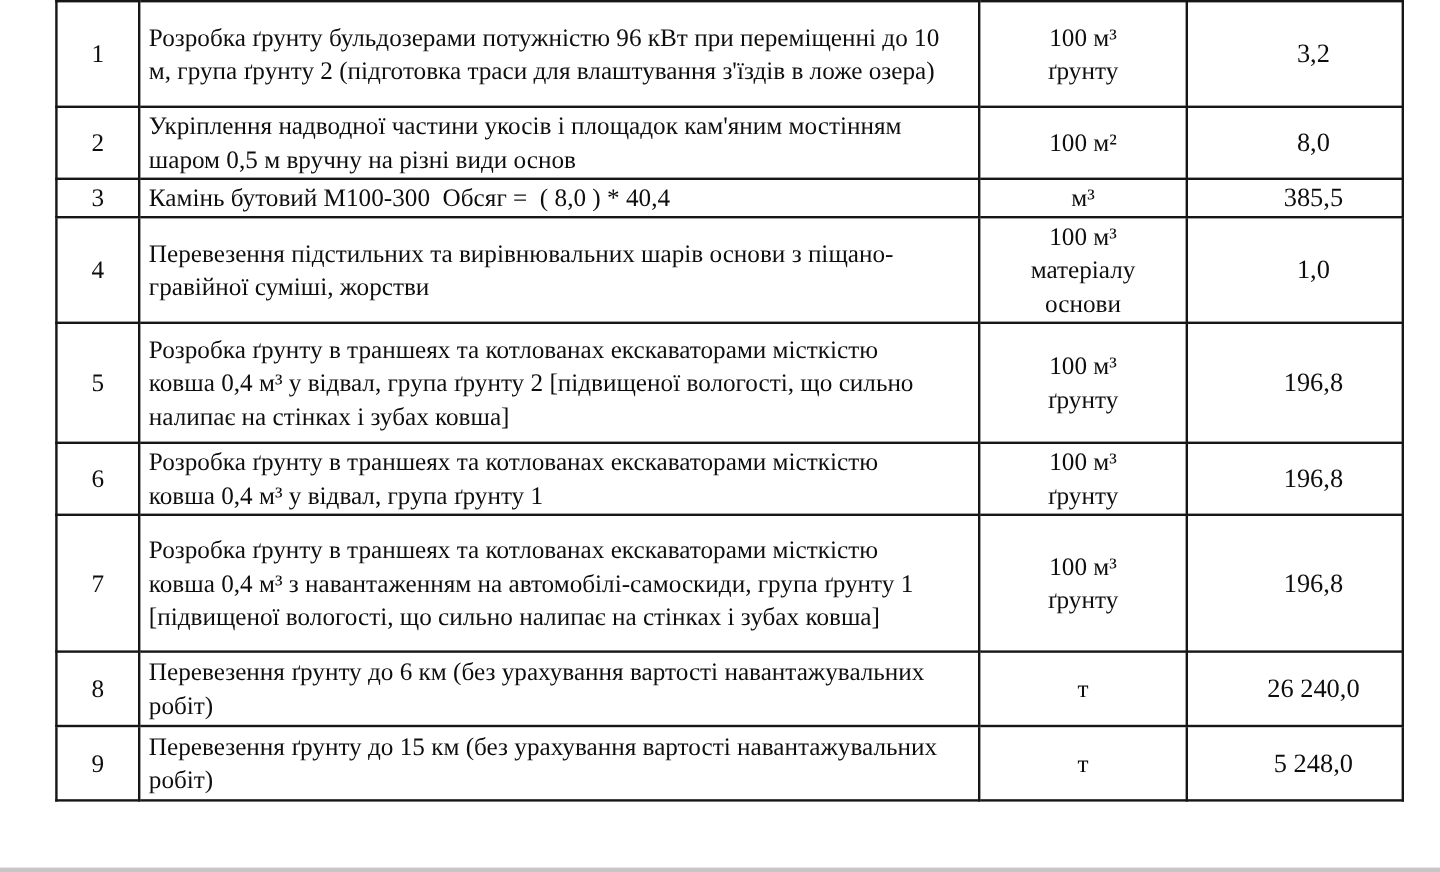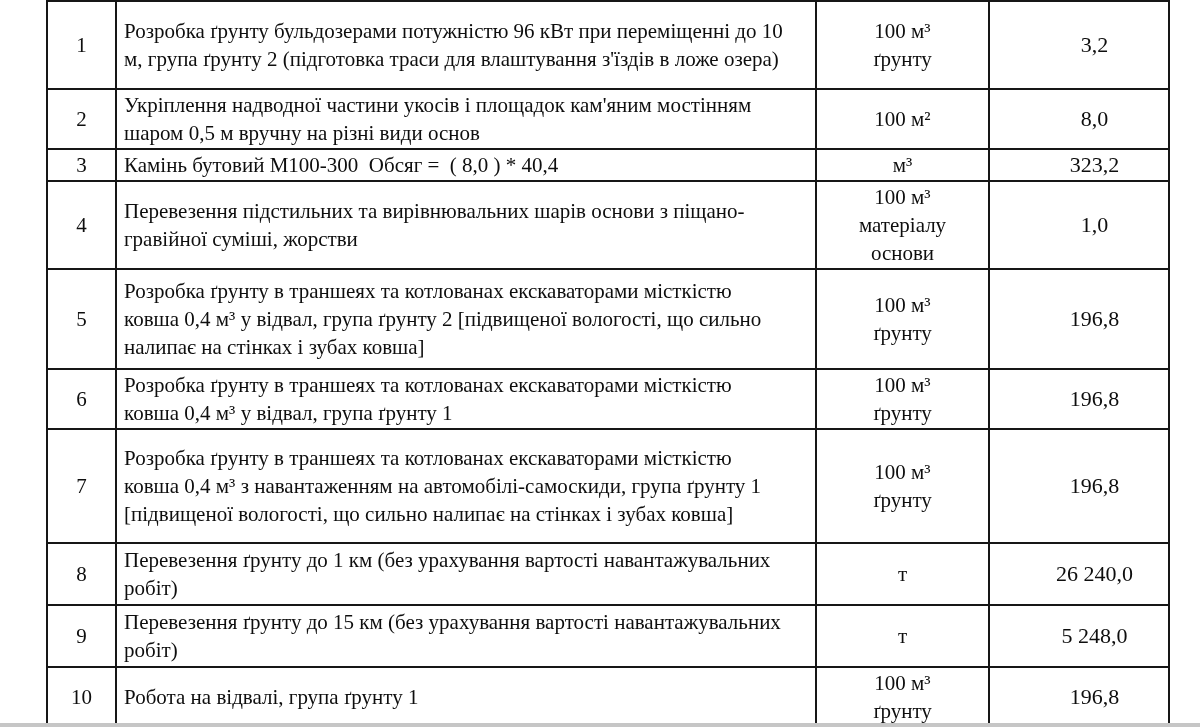--- a/index.html
+++ b/index.html
@@ -93,21 +93,21 @@
       <tr style="height:60px">
         <td class="c-num">2</td>
         <td class="c-name">Укріплення надводної частини укосів і площадок кам'яним мостінням шаром 0,5 м вручну на різні види основ</td>
         <td class="c-unit">100 м²</td>
         <td class="c-qty">8,0</td>
       </tr>
       <tr style="height:28px">
         <td class="c-num">3</td>
         <td class="c-name">Камінь бутовий М100-300  Обсяг =  ( 8,0 ) * 40,4</td>
         <td class="c-unit">м³</td>
-        <td class="c-qty">323,2</td>
+        <td class="c-qty">385,5</td>
       </tr>
       <tr style="height:87px">
         <td class="c-num">4</td>
         <td class="c-name">Перевезення підстильних та вирівнювальних шарів основи з піщано-гравійної суміші, жорстви</td>
         <td class="c-unit">100 м³
 матеріалу
 основи</td>
         <td class="c-qty">1,0</td>
       </tr>
       <tr style="height:100px">
@@ -126,35 +126,28 @@
       </tr>
       <tr style="height:114px">
         <td class="c-num">7</td>
         <td class="c-name">Розробка ґрунту в траншеях та котлованах екскаваторами місткістю ковша 0,4 м³ з навантаженням на автомобілі-самоскиди, група ґрунту 1 [підвищеної вологості, що сильно налипає на стінках і зубах ковша]</td>
         <td class="c-unit">100 м³
 ґрунту</td>
         <td class="c-qty">196,8</td>
       </tr>
       <tr style="height:62px">
         <td class="c-num">8</td>
-        <td class="c-name">Перевезення ґрунту до 1 км (без урахування вартості навантажувальних робіт)</td>
+        <td class="c-name">Перевезення ґрунту до 6 км (без урахування вартості навантажувальних робіт)</td>
         <td class="c-unit">т</td>
         <td class="c-qty">26 240,0</td>
       </tr>
       <tr style="height:62px">
         <td class="c-num">9</td>
         <td class="c-name">Перевезення ґрунту до 15 км (без урахування вартості навантажувальних робіт)</td>
         <td class="c-unit">т</td>
         <td class="c-qty">5 248,0</td>
       </tr>
-      <tr class="last" style="height:57px">
-        <td class="c-num">10</td>
-        <td class="c-name">Робота на відвалі, група ґрунту 1</td>
-        <td class="c-unit">100 м³
-ґрунту</td>
-        <td class="c-qty">196,8</td>
-      </tr>
     </tbody>
   </table>
 
   <div class="bottom-strip"></div>
 
 </div>
 
 </body></html>

